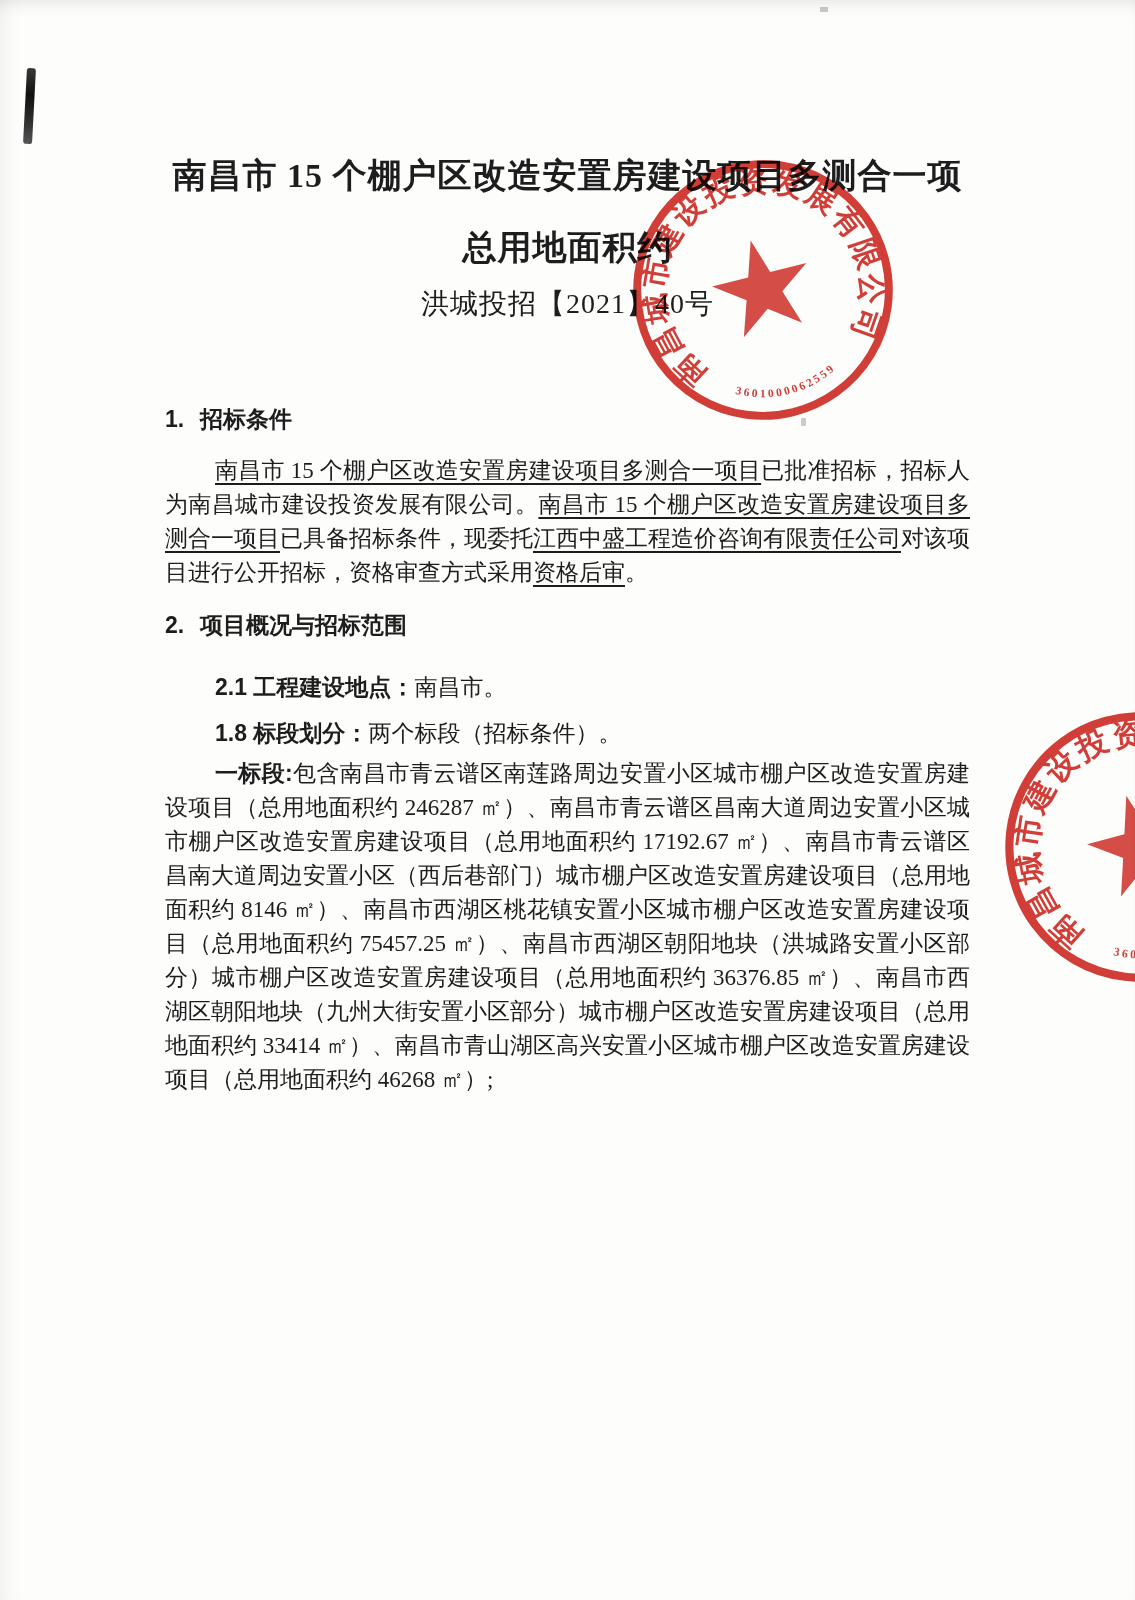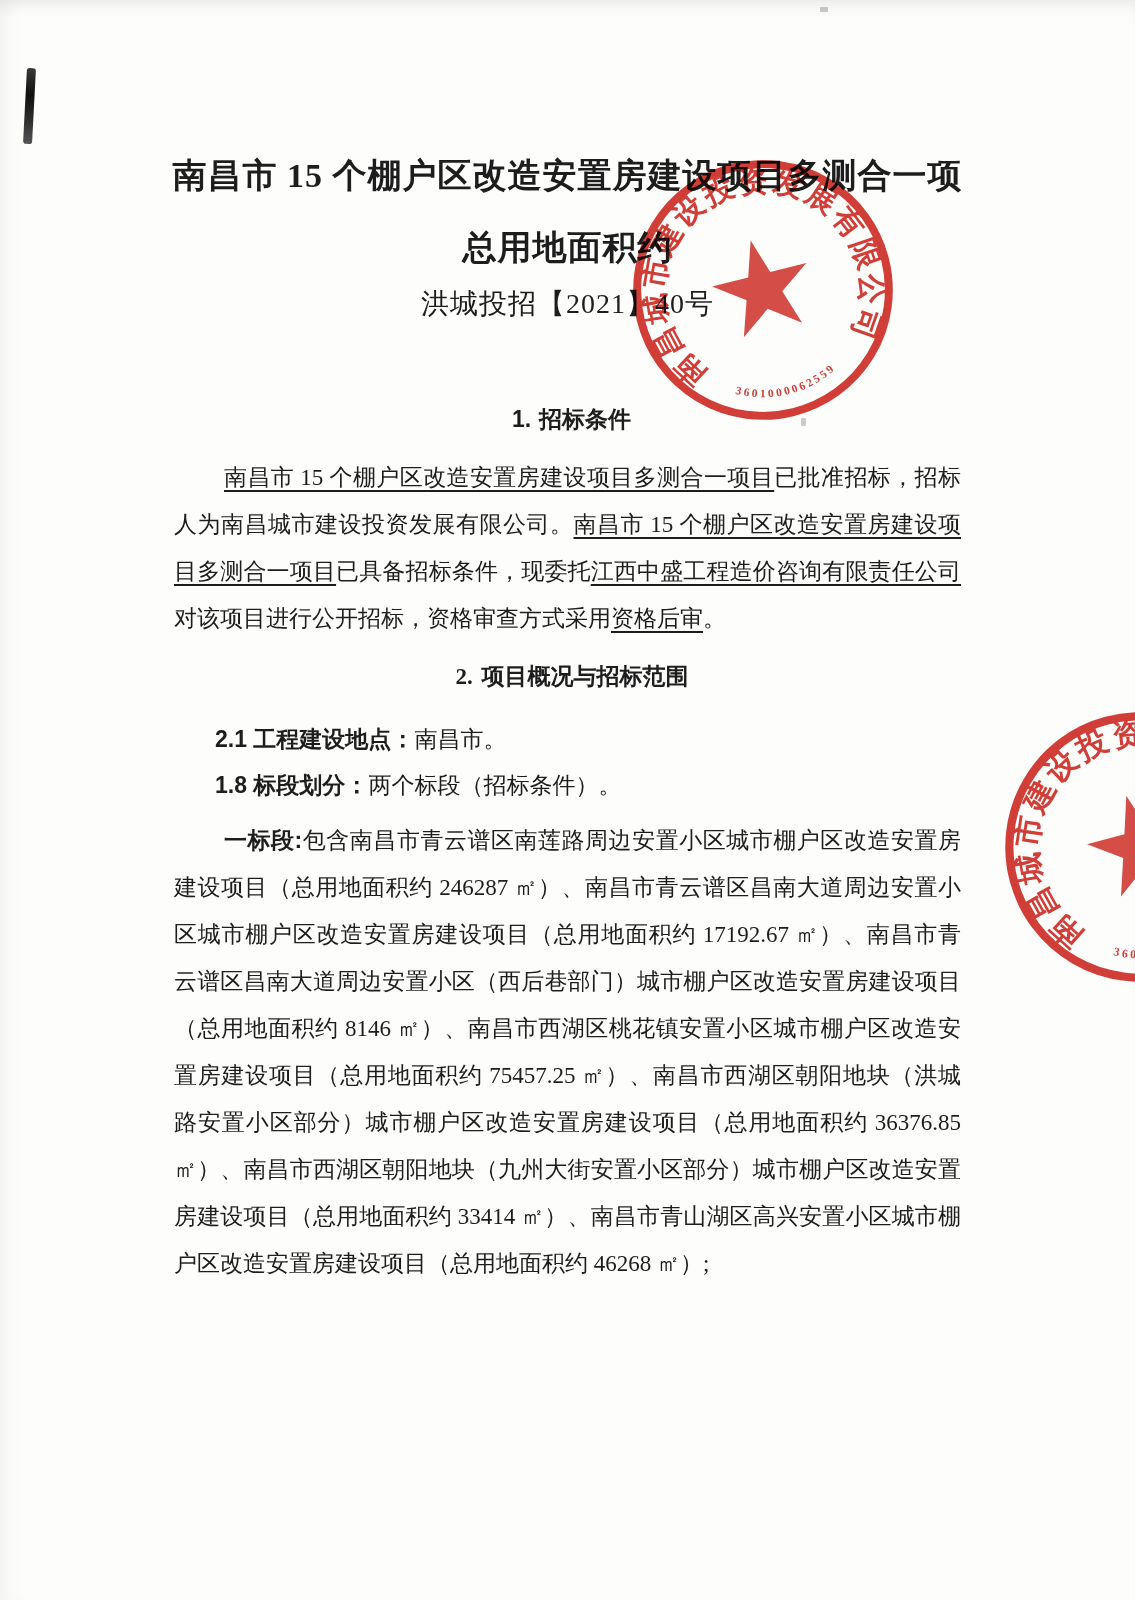--- a/index.html
+++ b/index.html
@@ -30,29 +30,29 @@
     font-size:34px;font-weight:bold;
     line-height:72px;text-align:center;
     letter-spacing:1px;
   }
   .doc-number{
     font-size:28px;line-height:40px;margin-top:0;
     text-align:center;letter-spacing:1px;
   }
   .sec-heading{
     font-family:"Liberation Sans","DejaVu Sans",sans-serif;
-    font-weight:bold;font-size:23px;line-height:30px;text-align:center;
+    font-weight:bold;font-size:23px;line-height:30px;
   }
   .sec-heading .sec-num{display:inline-block;min-width:35px;}
   .sec1-heading{margin-top:80px;}
-  .sec2-heading{margin-top:20px;font-family:Liberation Serif, serif;}
+  .sec2-heading{margin-top:20px;}
   .para{
-    font-size:23px;line-height:47px;
+    font-size:23px;line-height:34px;
     text-align:justify;text-indent:50px;
-    margin:9px;
+    margin:0;
   }
   .para-1{margin-top:20px;}
   .sub-item{
     font-size:23px;line-height:45.5px;text-indent:50px;
   }
   .sub-items{margin-top:25px;}
   .bold-label{
     font-family:Liberation Sans, sans-serif;
     font-weight:bold;
   }

